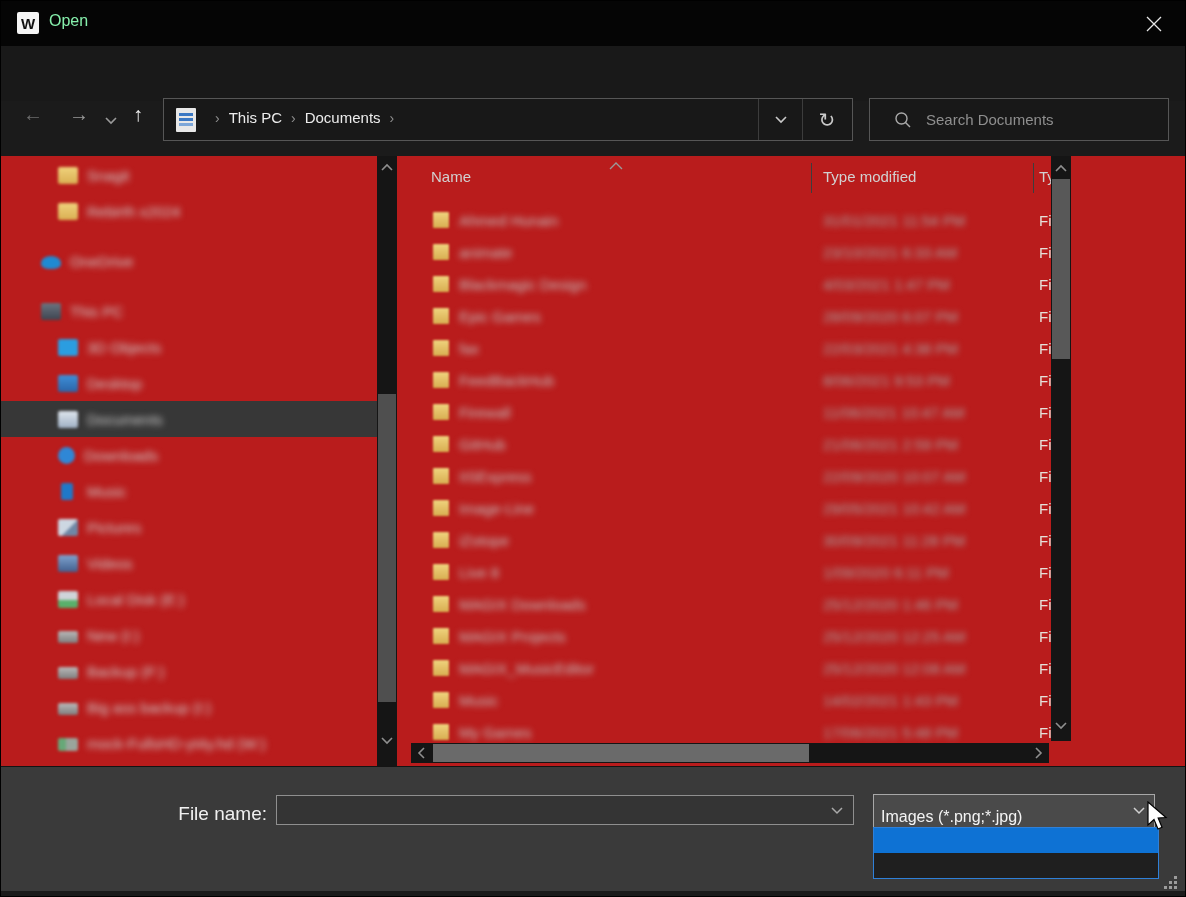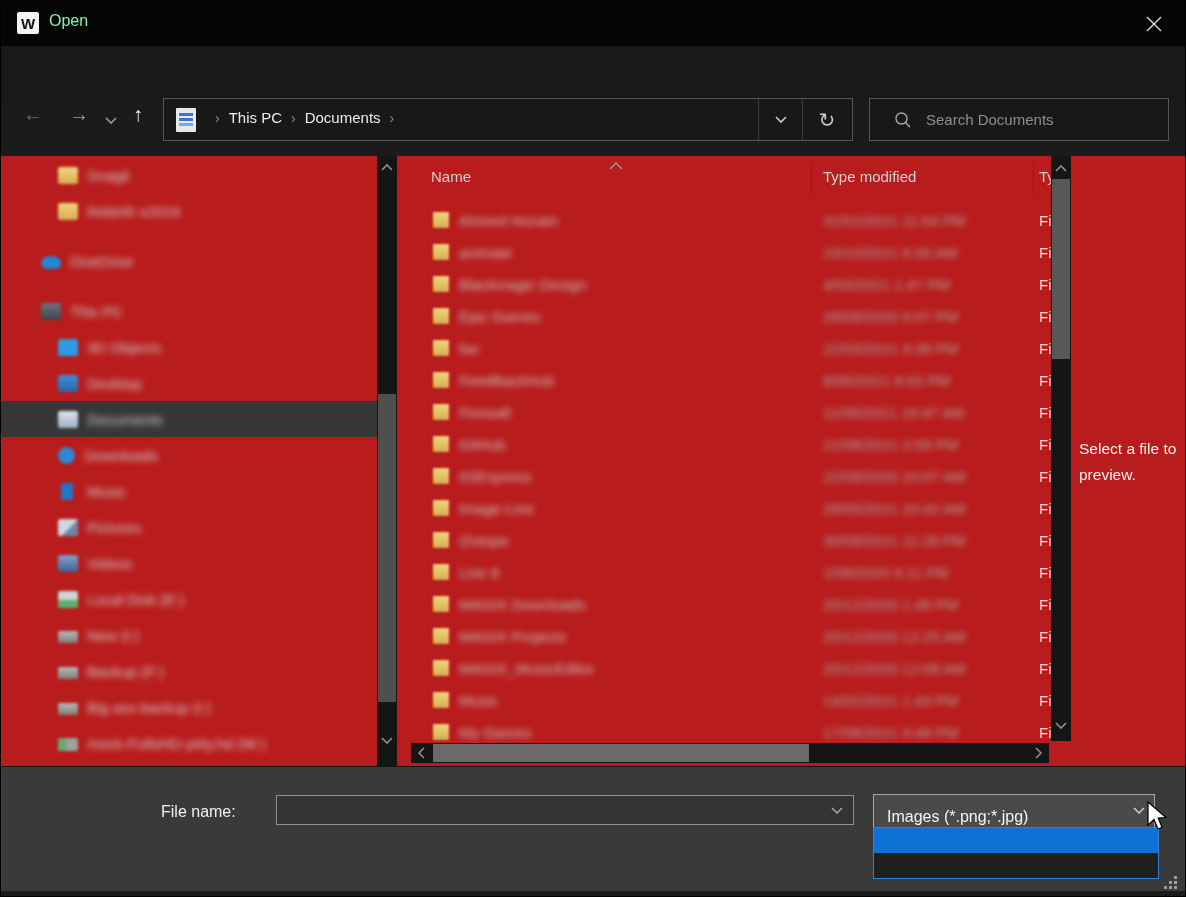--- a/index.html
+++ b/index.html
@@ -90,25 +90,25 @@
   .fname{position:absolute;left:50px;color:#c4c4c4;font-size:15px;filter:blur(3px);white-space:nowrap;}
   .fdate{position:absolute;left:414px;color:#a8a8a8;font-size:15px;filter:blur(3px);white-space:nowrap;}
   .ftype{position:absolute;left:630px;width:12px;overflow:hidden;color:#e6e0d8;font-size:15px;white-space:nowrap;}
 
   
   .preview{position:absolute;left:1072px;top:0;width:114px;height:610px;}
   .preview-msg{position:absolute;left:6px;top:280px;width:106px;color:#f2f2f2;font-size:15.5px;line-height:26px;}
 
   
   .footer{position:absolute;left:0;top:765px;width:100%;height:125px;background:#3a3a3a;border-top:1px solid #141414;}
-  .fn-label{position:absolute;left:160px;top:36px;width:106px;text-align:left;color:#f0f0f0;font-size:16px;}
+  .fn-label{position:absolute;left:160px;top:36px;width:106px;text-align:right;color:#f0f0f0;font-size:19px;}
   .fn-input-wrap{position:absolute;left:275px;top:28px;width:578px;height:30px;background:#343434;border:1px solid #8f8f8f;}
   .fn-input{position:absolute;left:4px;top:0;width:540px;height:28px;background:transparent;border:none;outline:none;color:#eee;font-size:15px;}
   .combo{position:absolute;left:872px;top:27px;width:282px;height:45px;background:#4a4a4a;border:1px solid #a8a8a8;color:#f4f4f4;
-    font-size:16px;display:flex;align-items:center;padding-left:13px;}
+    font-size:16px;display:flex;align-items:center;padding-left:7px;}
   .dropdown{position:absolute;left:872px;top:60px;width:286px;background:#1f1f1f;border:1px solid #2f80d8;}
   .dd-option{height:25px;display:flex;align-items:center;padding-left:6px;color:#fff;font-size:16px;}
   .dd-option.selected{background:#0e72d4;}
 
   
   .cursor{position:absolute;left:1144px;top:800px;z-index:50;}
   .grip{position:absolute;right:8px;bottom:7px;width:14px;height:14px;}
   .grip i{position:absolute;width:3px;height:3px;background:#9c9c9c;}
 </style>
 </head>
@@ -394,23 +394,20 @@
           </svg>
       </div>
       <div class="thumb" style="top:23px;height:180px;background:#585858;"></div>
       <div class="scroll-caret" style="bottom:6px;">
         <svg width="12" height="8" viewBox="0 0 12 8">
             <path d="M1 1 L6 6 L11 1" stroke="#8f8f8f" stroke-width="1.6" fill="none"></path>
           </svg>
       </div>
     </div>
 
-    <div class="preview">
-      <div class="preview-msg">Select a file to preview.</div>
-    </div>
   </div>
 
   <div class="footer">
     <div class="fn-label">File name:</div>
     <div class="fn-input-wrap">
       <input class="fn-input" value="" style="">
       <svg style="position:absolute;right:10px;top:11px;" width="12" height="8" viewBox="0 0 12 8">
         <path d="M1 1 L6 6 L11 1" stroke="#a9a9a9" stroke-width="1.5" fill="none"></path>
       </svg>
     </div>

